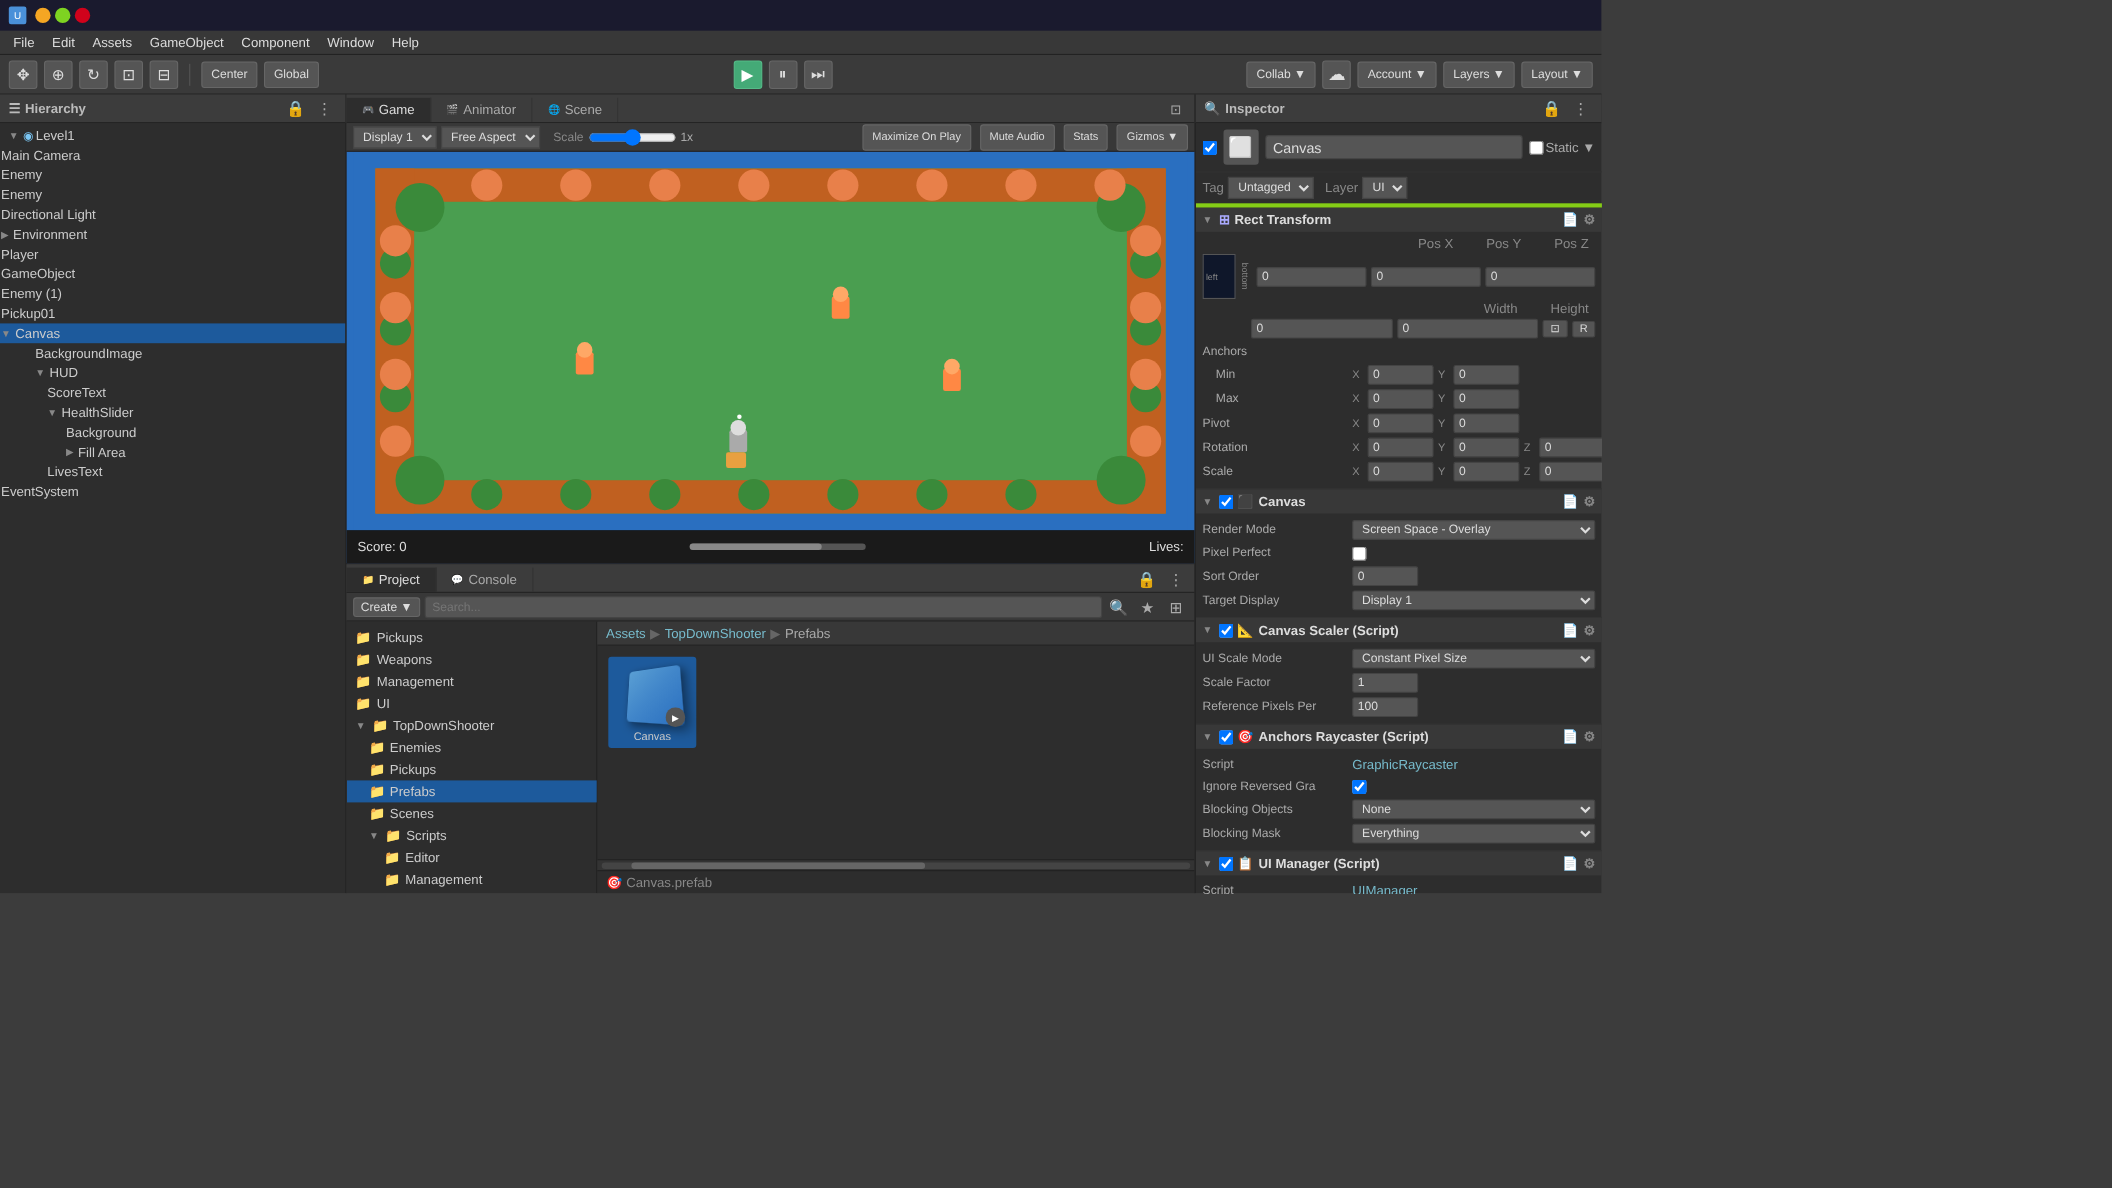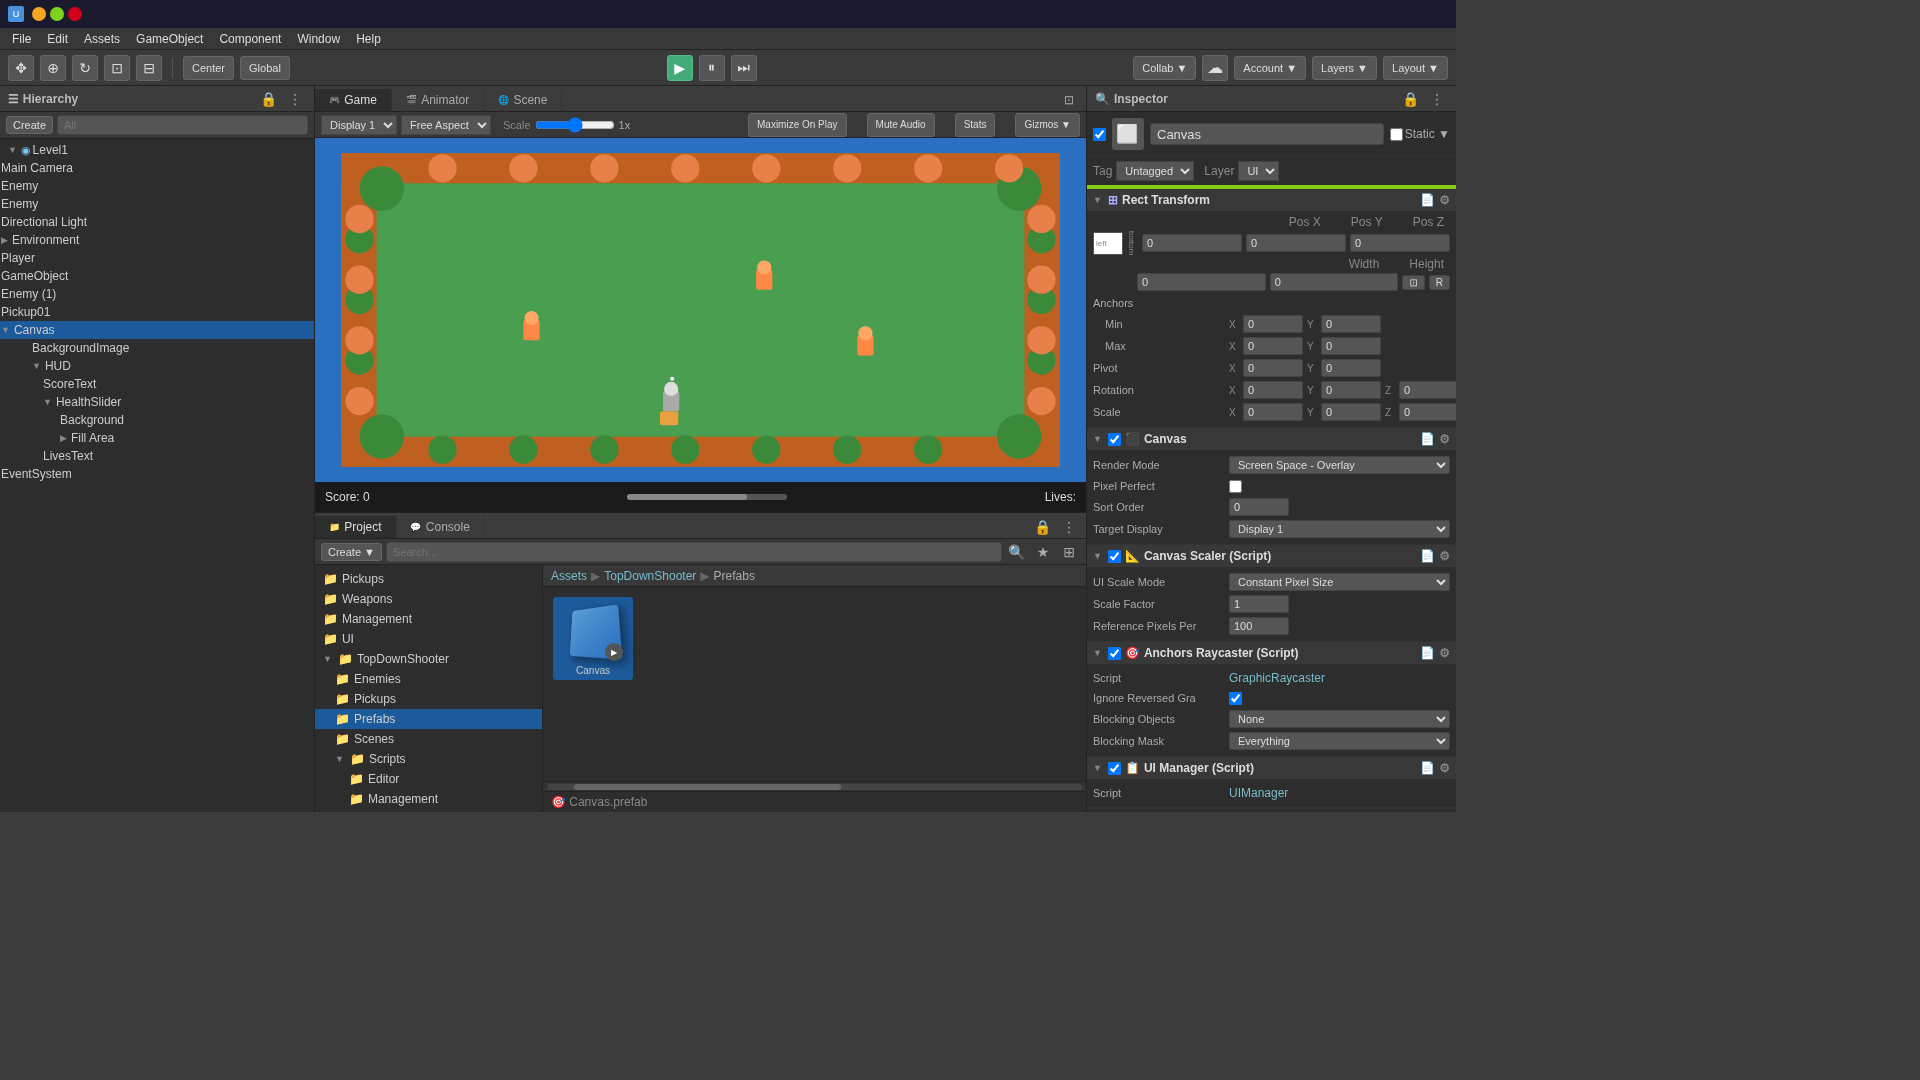--- a/index.html
+++ b/index.html
@@ -495,23 +495,23 @@
       flex: 1;
       height: 18px;
     }
     .xyz-row {
       display: flex;
       gap: 4px;
       align-items: center;
     }
     .xyz-label { color: #888; font-size: 10px; width: 10px; }
     .rect-preview {
-      width: 30px; height: 23px;
+      width: 30px; height: 41px;
       border: 1px solid #555;
-      background: #ffffff;
+      background: #0f172a;
       display: flex; align-items: center; justify-content: center;
     }
     .section-btn {
       background: #555;
       border: 1px solid #444;
       color: #ddd;
       padding: 1px 6px;
       cursor: pointer;
       border-radius: 2px;
       font-size: 10px;
@@ -625,24 +625,20 @@
 
   <div class="hierarchy-panel">
     <div class="panel-header">
       <span>☰</span>
       <span>Hierarchy</span>
       <div style="margin-left:auto; display:flex; gap:4px;">
         <button class="icon-btn">🔒</button>
         <button class="icon-btn">⋮</button>
       </div>
     </div>
-    <div class="hierarchy-toolbar">
-      <button class="create-btn">Create</button>
-      <input class="search-box" type="text" placeholder="All" style="">
-    </div>
     <div class="hierarchy-list">
 
       <div class="h-item">
         <span class="arrow">▼</span>
         <span style="color:#7bc7f5; font-size:11px;">◉</span>
         <span>Level1</span>
       </div>
       <div class="h-item h-indent1">
         <span>Main Camera</span>
       </div>
@@ -728,21 +724,21 @@
     <div class="view-toolbar">
       <select>
         <option>Display 1</option>
       </select>
       <select>
         <option>Free Aspect</option>
       </select>
       <span style="color:#888; margin-left:8px; font-size:11px;">Scale</span>
       <input type="range" min="0" max="2" value="1" style="width: 80px; height: 14px;">
       <span style="color:#aaa; font-size:11px;">1x</span>
-      <div style="margin-left:auto; display:flex; gap:20px; align-items:center;">
+      <div style="margin-left:auto; display:flex; gap:8px; align-items:center;">
         <button class="tool-btn" style="font-size:10px;">Maximize On Play</button>
         <button class="tool-btn" style="font-size:10px;">Mute Audio</button>
         <button class="tool-btn" style="font-size:10px;">Stats</button>
         <button class="tool-btn" style="font-size:10px;">Gizmos ▼</button>
       </div>
     </div>
 
     <div class="game-area">
       <div class="game-canvas">
         <div class="game-scene">

